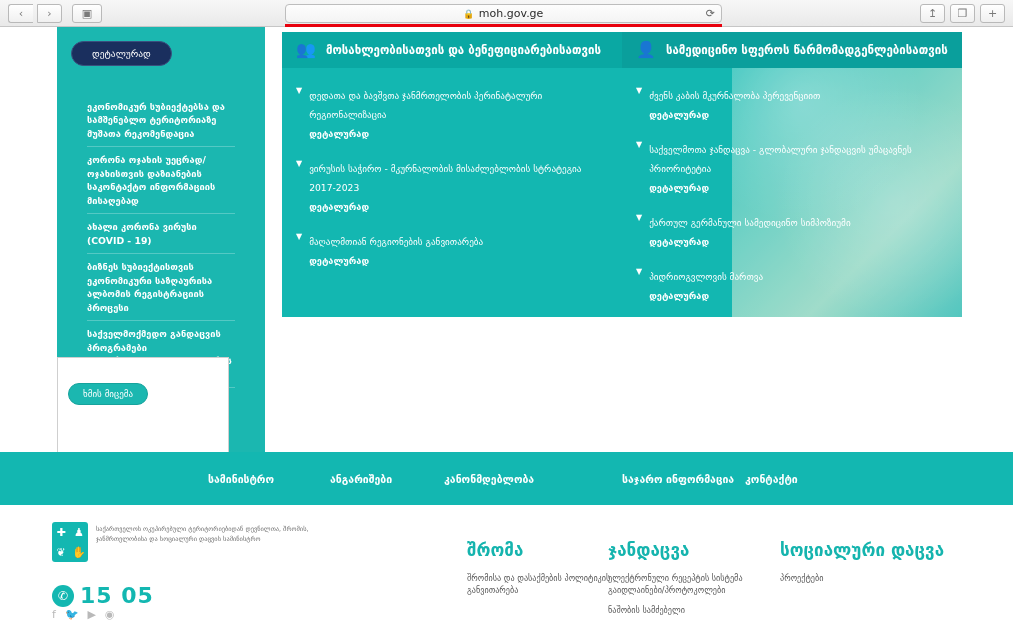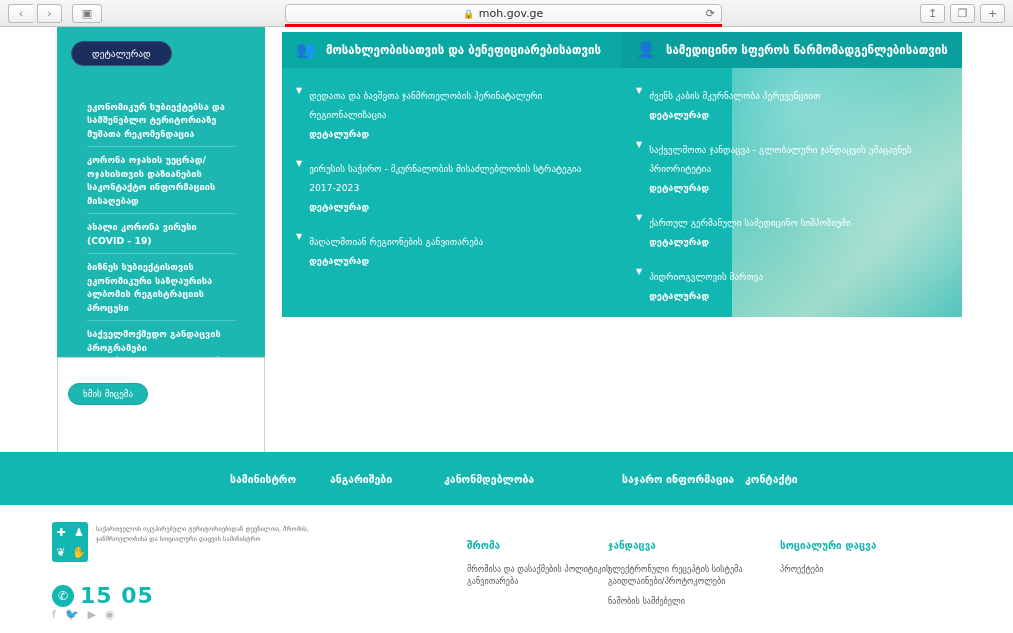--- a/index.html
+++ b/index.html
@@ -62,21 +62,21 @@
     padding:6px 20px; font-size:9.5px; border:1px solid #3a4f7e;
   }
   .left-list { list-style:none; margin:18px; padding:0 12px; }
   .left-list li {
     color:#ffffff; font-size:9.3px; line-height:1.45; font-weight:bold;
     padding:6px 0 6px 0; border-bottom:1px solid rgba(255,255,255,0.25);
   }
   .left-list li:last-child { border-bottom:none; }
 
   .side-box {
-    position:absolute; left:57px; top:330px; width:208px; height:108px;
+    position:absolute; left:57px; top:330px; width:172px; height:108px;
     border:1px solid #cfcfcf; background:#fff;
   }
   .side-box-btn {
     margin:25px 0 0 10px; display:inline-block;
     background:#1bb7b0; color:#fff; border-radius:12px; padding:5px 14px;
     font-size:9px; border:1px solid #17a39d;
   }
 
   
   .main-panel {
@@ -106,21 +106,21 @@
   .link-sub { color:#ffffff; font-size:9.2px; font-weight:bold; }
 
   
   .footer-nav {
     position:absolute; left:0; top:425px; width:1013px; height:53px;
     background:#13b7b1; display:flex; align-items:center;
   }
   .footer-nav .item {
     color:#ffffff; font-size:10.5px; font-weight:bold; white-space:nowrap;
   }
-  .fn1 { position:absolute; left:230px;text-align:center; }
+  .fn1 { position:absolute; left:208px;text-align:center; }
   .fn2 { position:absolute; left:330px; }
   .fn3 { position:absolute; left:444px; }
   .fn4 { position:absolute; left:590px;margin-left:32px; }
   .fn5 { position:absolute; left:745px; }
 
   
   .footer-body { position:absolute; left:0; top:478px; width:1013px; height:120px; background:#fff; }
   .org-logo {
     position:absolute; left:52px; top:17px; width:36px; height:40px;
     background:#13b7b1; border-radius:3px; color:#fff;
@@ -135,21 +135,21 @@
     position:absolute; left:52px; top:78px; display:flex; align-items:center; gap:6px;
   }
   .hot-circle {
     width:22px; height:22px; border-radius:50%; background:#13b7b1; color:#fff;
     display:flex; align-items:center; justify-content:center; font-size:12px;
   }
   .hot-num { color:#13b7b1; font-size:22px; font-weight:bold; letter-spacing:1px; }
   .socials { position:absolute; left:52px; top:103px; display:flex; gap:9px; color:#b9b9b9; font-size:11px; }
 
   .fcol { position:absolute; top:35px; }
-  .fcol h4 { margin:0 0 12px 0; font-size:10px; color:#15b4ae; font-weight:bold; }
+  .fcol h4 { margin:0 0 12px 0; font-size:17px; color:#15b4ae; font-weight:bold; }
   .fcol p { margin:0 0 7px 0; font-size:8.2px; color:#555; line-height:1.5; }
   .fc1 { left:467px; width:150px; }
   .fc2 { left:608px; width:150px; }
   .fc3 { left:780px; width:180px; }
 </style>
 </head>
 <body>
 
 <div class="page">
 

